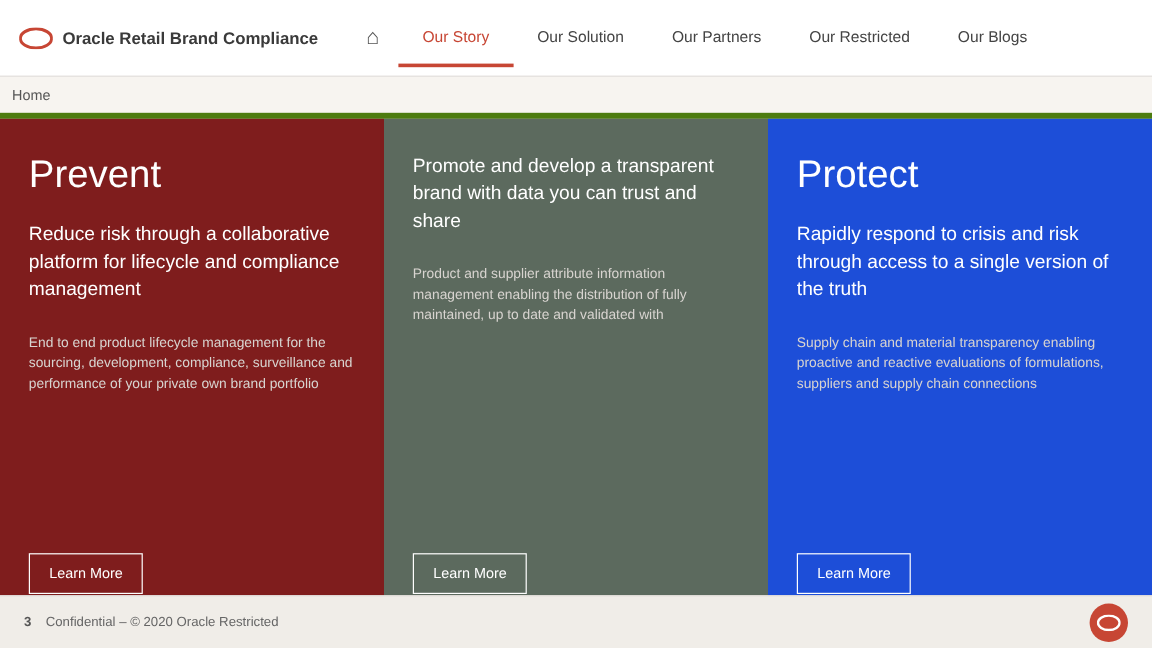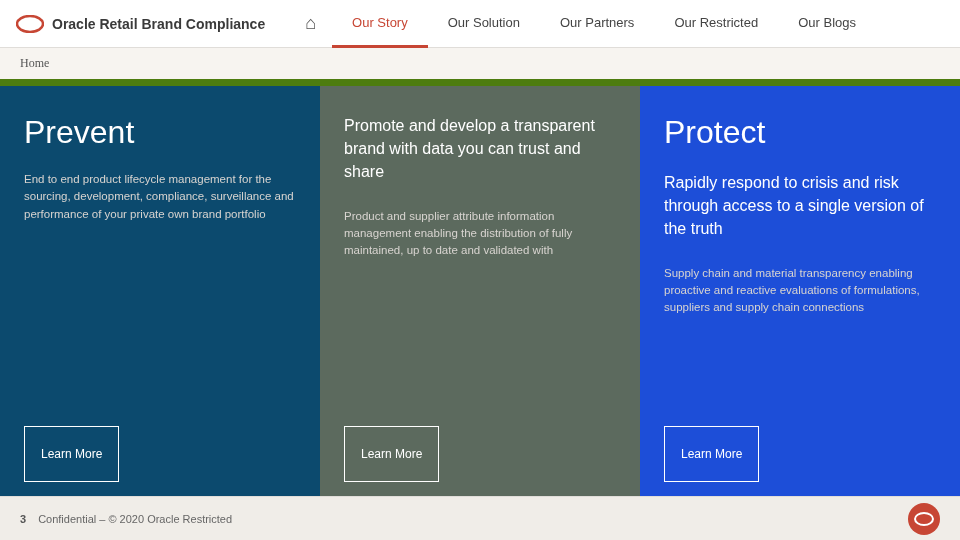--- a/index.html
+++ b/index.html
@@ -8,21 +8,21 @@
       background: #f0ede8;
       width: 960px;
       height: 540px;
       overflow: hidden;
       position: relative;
     }
 
     
     .navbar {
       background: #ffffff;
-      height: 48px;
+      height: 64px;
       display: flex;
       align-items: center;
       padding: 0 16px;
       border-bottom: 1px solid #e0ddd9;
       position: relative;
       z-index: 10;
     }
     .navbar-brand {
       display: flex;
       align-items: center;
@@ -71,44 +71,43 @@
       text-align: right;
     }
     .nav-link.active {
       border-bottom: 3px solid #c74634;
       color: #c74634;
     }
 
     
     .breadcrumb {
       background: #f7f4f0;
-      padding: 8px 20px;
+      padding: 8px 10px;
       font-size: 12px;
       color: #555;
-      border-bottom: 7px solid #4d7c0f;
-      font-family: Liberation Serif, serif;
+      border-bottom: 5px solid #4d7c0f;
     }
 
     
     .main-content {
       display: flex;
       height: calc(540px - 48px - 32px - 44px);
       background: transparent;
     }
 
     
     .column {
       flex: 1;
       padding: 28px 24px 20px 24px;
       display: flex;
       flex-direction: column;
       gap: 16px;
     }
     .column:nth-child(1) {
-      background: #0c4a6e;
+      background: #7f1d1d;
       color: #ffffff;
     }
     .column:nth-child(2) {
       background: #5c6a5e;
       color: #ffffff;
     }
     .column:nth-child(3) {
       background: #1d4ed8;
       color: #ffffff;
     }
@@ -128,21 +127,21 @@
     }
     .col-detail {
       font-size: 11.5px;
       color: #d8d4d0;
       line-height: 1.5;
       flex: 1;
     }
     .learn-more-btn {
       display: inline-block;
       margin-top: auto;
-      padding: 20px 16px;
+      padding: 9px 16px;
       border: 1px solid #ffffff;
       background: transparent;
       color: #ffffff;
       font-size: 12px;
       cursor: pointer;
       width: fit-content;
     }
 
     
     .footer {
@@ -207,20 +206,21 @@
 </nav>
 
 <div class="breadcrumb">
   <span>Home</span>
 </div>
 
 <div class="main-content">
 
   <div class="column">
     <h2 class="col-heading">Prevent</h2>
+    <p class="col-subheading">Reduce risk through a collaborative platform for lifecycle and compliance management</p>
     <p class="col-detail">End to end product lifecycle management for the sourcing, development, compliance, surveillance and performance of your private own brand portfolio</p>
     <button class="learn-more-btn">Learn More</button>
   </div>
 
   <div class="column">
     <p class="col-subheading">Promote and develop a transparent brand with data you can trust and share</p>
     <p class="col-detail">Product and supplier attribute information management enabling the distribution of fully maintained, up to date and validated with</p>
     <button class="learn-more-btn">Learn More</button>
   </div>
 

